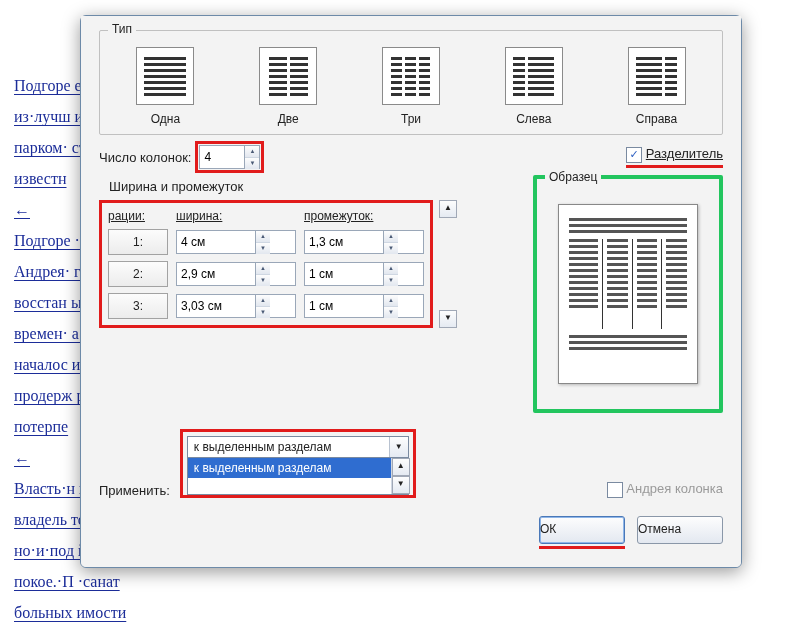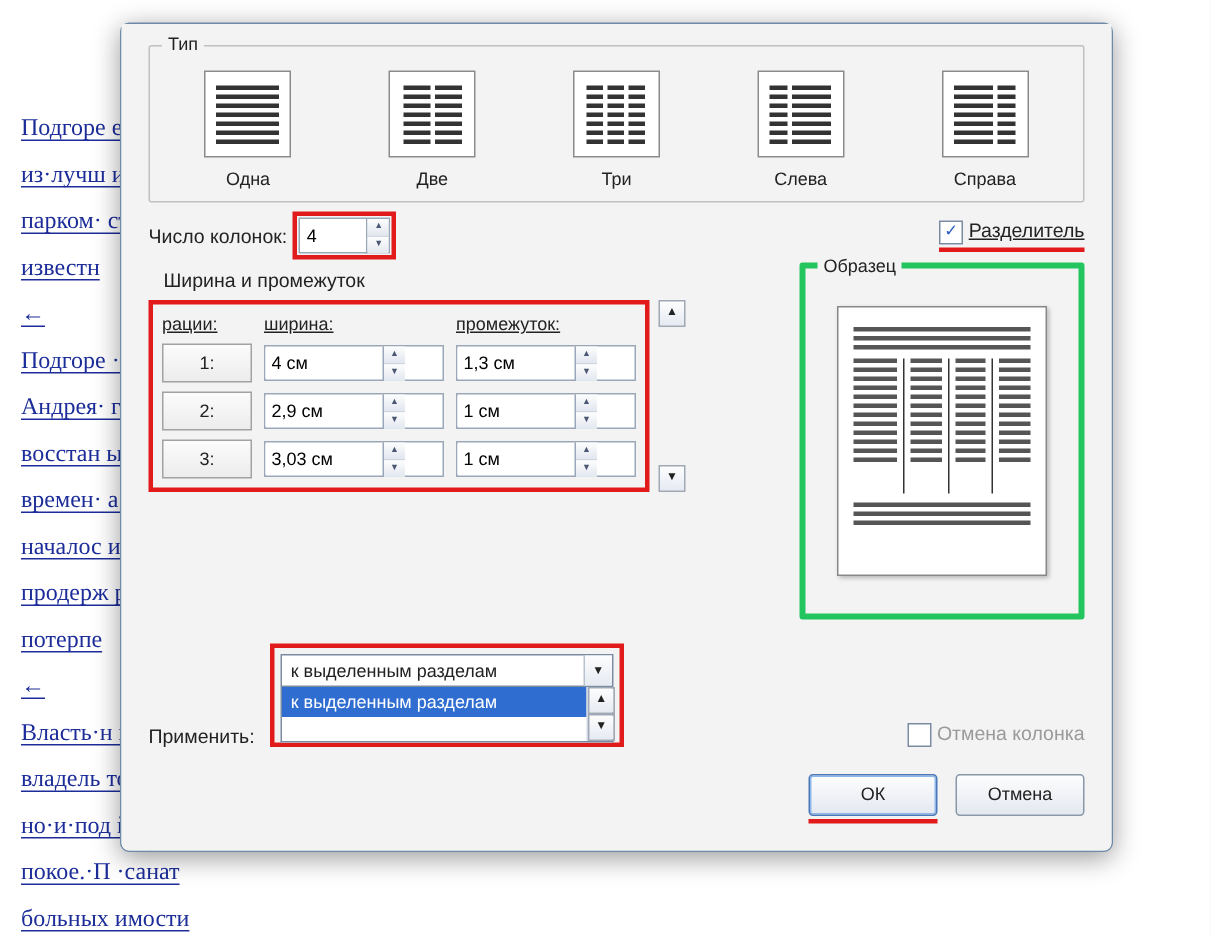--- a/index.html
+++ b/index.html
@@ -141,21 +141,21 @@
 .select-curr{ padding:3px 20px 3px 6px; font-size:12px;}
 .select-arrow{ position:absolute; right:0; top:0; width:18px; height:100%; border-left:1px solid #b8c2d0; background:linear-gradient(#fdfdfd,#e5eaf2); text-align:center; font-size:8px; line-height:20px;}
 .select-list{ border:1px solid #7a8aa0; border-top:none; background:#fff; display:flex;}
 .select-list-items{flex:1;}
 .select-list .opt{ padding:3px 6px; font-size:12px;}
 .select-list .opt.sel{ background:#2f6dd0; color:#fff;}
 .select-list .sb{width:16px; border-left:1px solid #cfd7e2; display:flex; flex-direction:column; justify-content:space-between;}
 
 .buttons-row{ display:flex; gap:12px; margin-top:18px; justify-content:flex-end;}
 .btn{ min-width:84px; height:26px; border:1px solid #8a97a8; border-radius:3px;
-  background:linear-gradient(#fdfdfd,#e3e8f0); text-align:center; line-height:24px; font-size:12px;}
+  background:linear-gradient(#fdfdfd,#e3e8f0); line-height:24px; font-size:12px;}
 .btn.primary{ border-color:#4a78b8; box-shadow:0 0 0 1px #8fb6e8 inset;}
 
 .disabled { color:#9a9a9a; }
 </style>
 </head>
 <body>
 
 <div class="page-text">
   <p>Подгоре                                                                        ет·мес</p>
   <p>из·лучш                                                                        и·един</p>
@@ -477,21 +477,21 @@
             <div class="opt sel">к выделенным разделам</div>
           </div>
           <div class="sb">
             <div class="sbtn">▲</div>
             <div class="sbtn">▼</div>
           </div>
         </div>
       </div>
       <div style="margin-left:auto; padding-top:6px;">
         <span class="chk disabled"></span>
-        <span class="disabled">Отмена колонка</span>
+        <span class="disabled">Андрея колонка</span>
       </div>
     </div>
 
     <div class="buttons-row">
       <span class="hl-red-under">
         <div class="btn primary">ОК</div>
       </span>
       <div class="btn">Отмена</div>
     </div>
 

